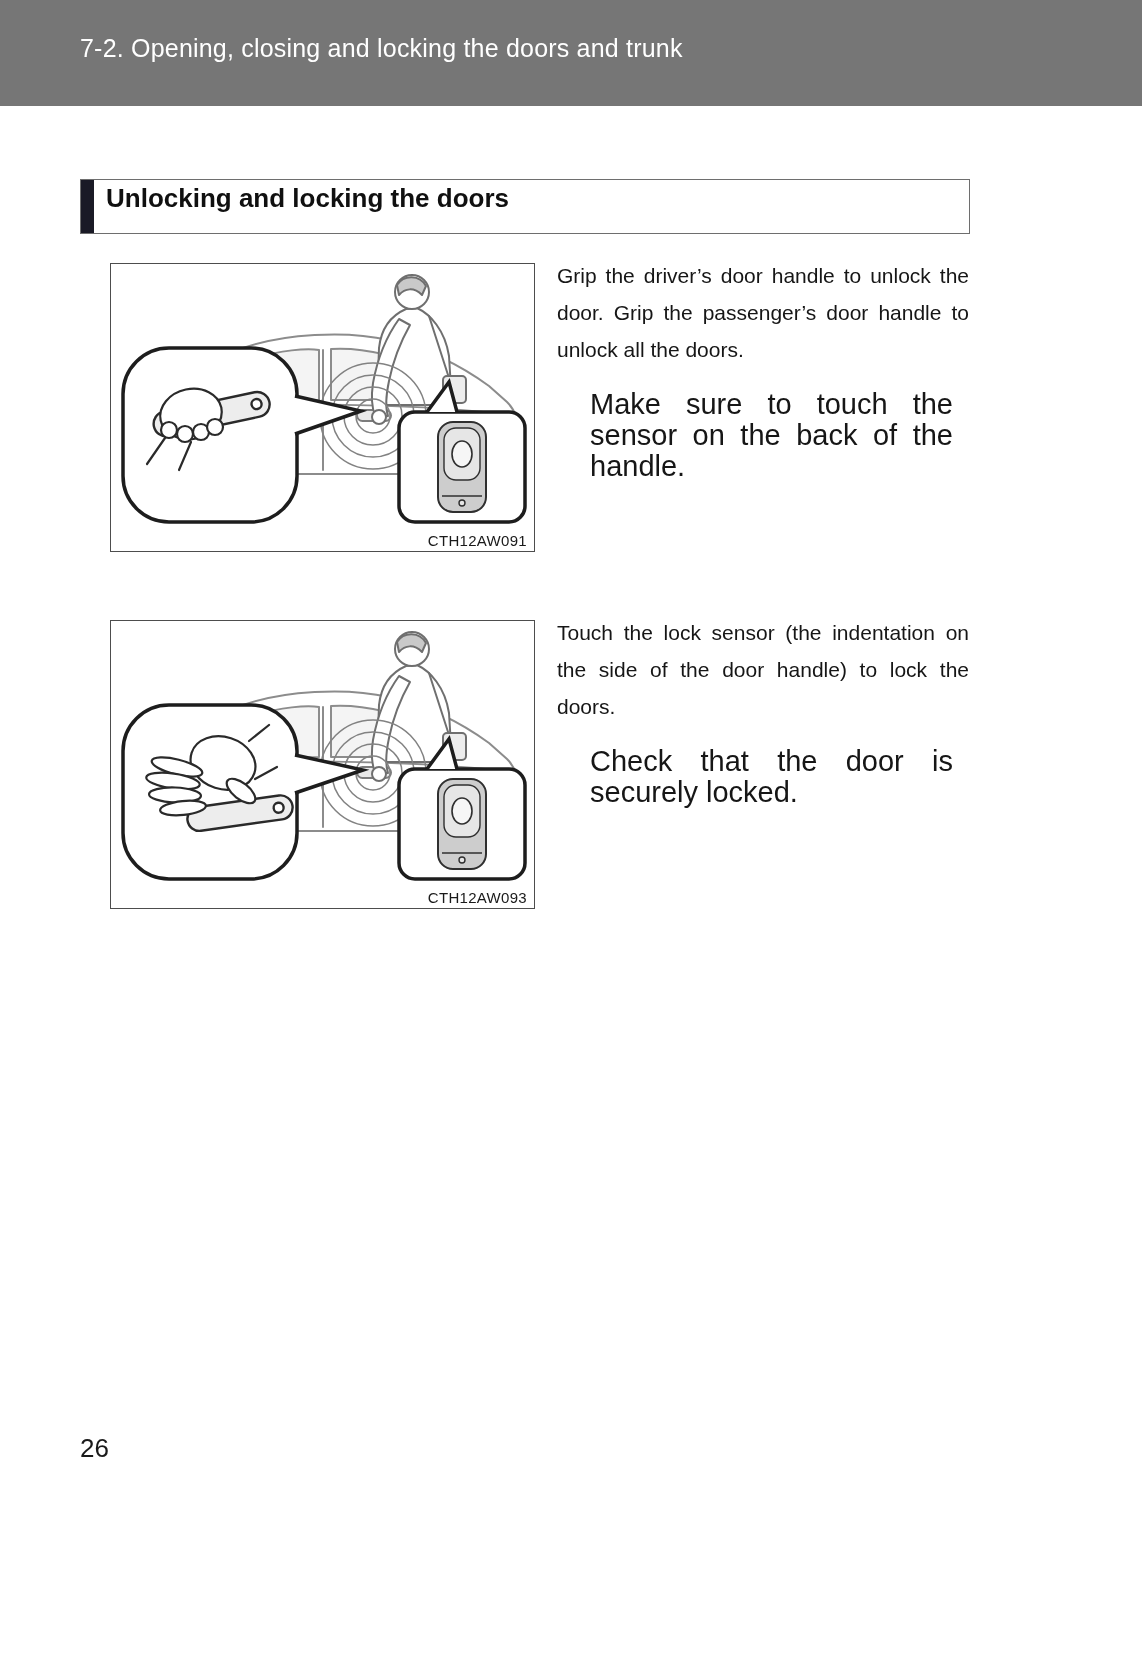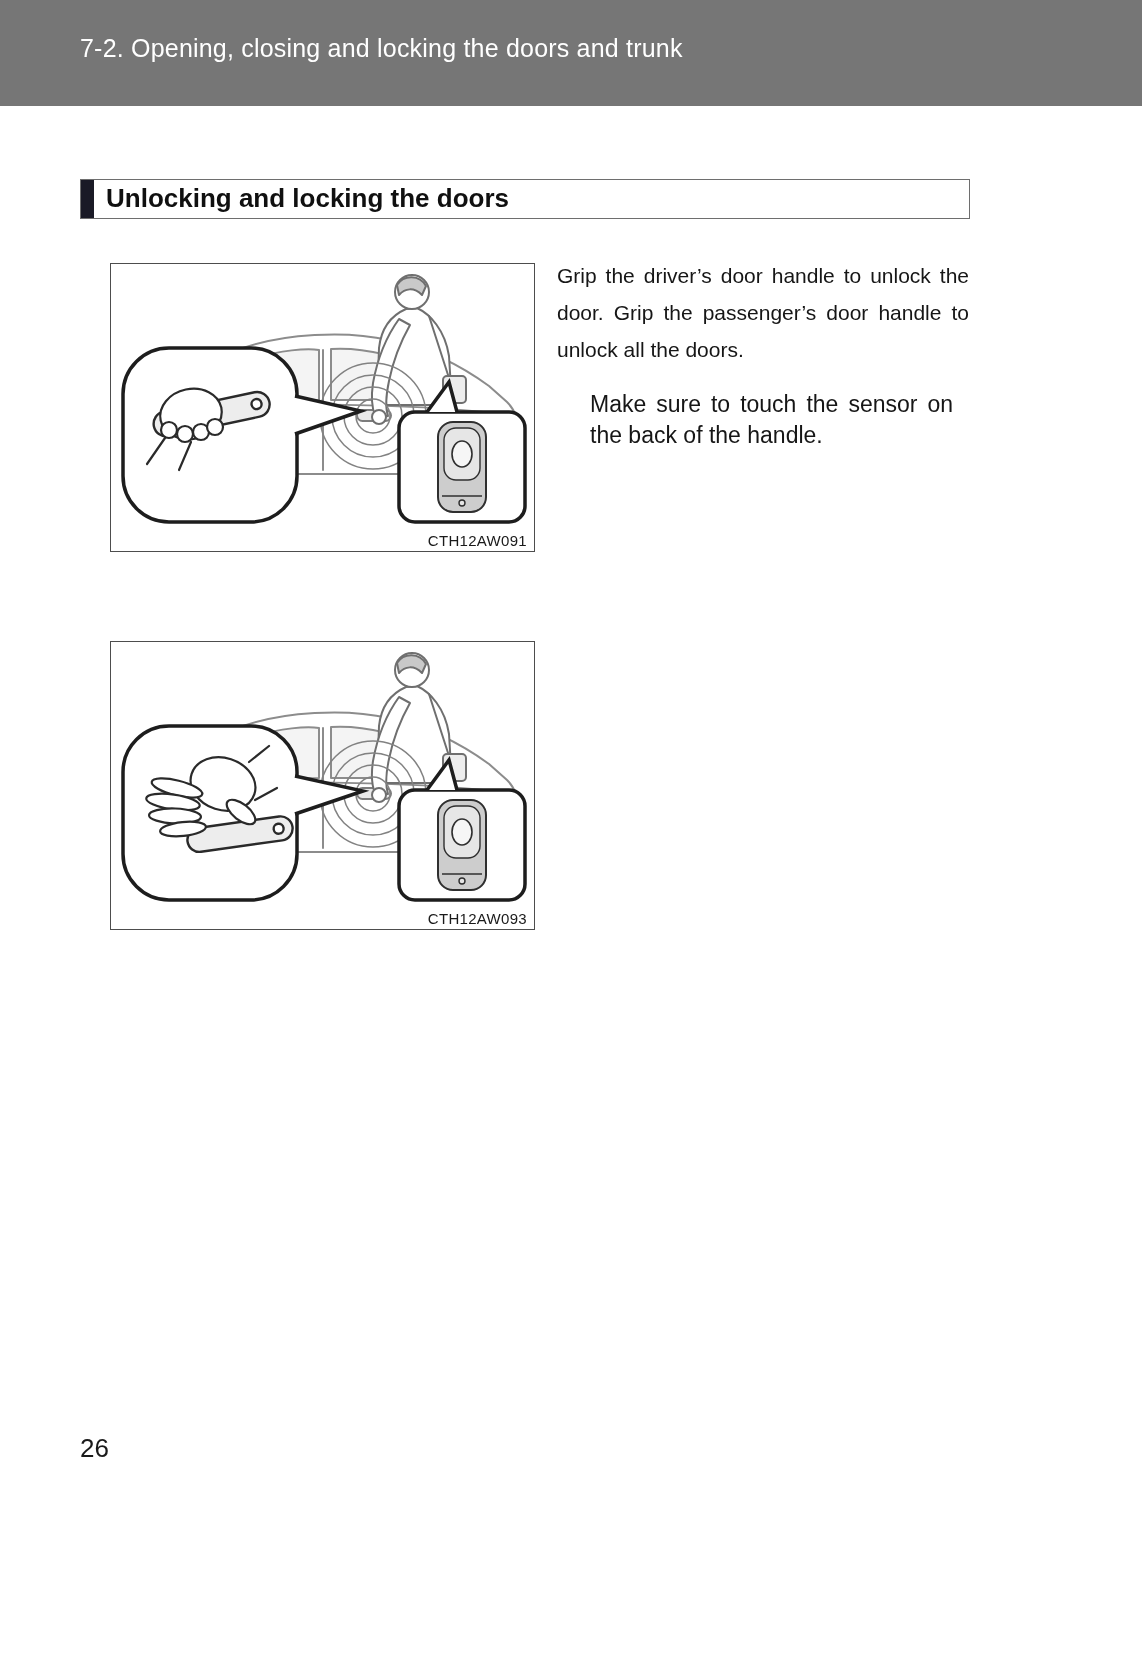--- a/index.html
+++ b/index.html
@@ -6,40 +6,40 @@
   .page{
     position:relative;width:1142px;height:1654px;margin:0 auto;
     background:#ffffff;overflow:hidden;
     font-family:"Liberation Sans",sans-serif;color:#161616;
   }
   
   .topbar{position:absolute;top:0;left:0;width:100%;height:106px;background:#767676;}
   .topbar-title{position:absolute;left:80px;top:34px;font-size:25px;color:#ffffff;letter-spacing:.2px;}
 
   
-  .heading{position:absolute;top:179px;left:80px;width:890px;height:40px;
+  .heading{position:absolute;top:179px;left:80px;width:890px;height:55px;
     border:1px solid #6e6e6e;background:#ffffff;box-sizing:border-box;}
   .heading-accent{position:absolute;left:0;top:0;bottom:0;width:13px;background:#1a1a26;}
   .heading-text{position:absolute;left:25px;top:3px;margin:0;font-size:26px;font-weight:bold;color:#101010;}
 
   
   .figbox{position:absolute;width:425px;height:289px;border:1px solid #4d4d4d;
     background:#ffffff;box-sizing:border-box;margin:0;}
   .fig1{top:263px;left:110px;text-decoration:underline;}
-  .fig2{top:620px;left:110px;margin-top:21px;}
+  .fig2{top:620px;left:110px;}
   .figbox svg{display:block;width:100%;height:100%;}
   .figcode{position:absolute;right:4px;bottom:2px;font-size:15px;color:#1a1a1a;
     background:#ffffff;padding:0 3px;letter-spacing:.3px;}
 
   
   .textcol{position:absolute;left:557px;width:412px;}
   .tc1{top:257px;}
   .tc2{top:614px;}
   p.main{margin:0 0 21px 0;font-size:21px;line-height:37px;text-align:justify;}
-  p.sub{margin:0 16px 16px 0;font-size:23px;line-height:31px;text-align:justify;padding-left:33px;}
+  p.sub{margin:0 16px 16px 0;font-size:29px;line-height:31px;text-align:justify;padding-left:33px;}
 
   .pagenum{position:absolute;left:80px;top:1433px;font-size:26px;color:#1a1a1a;}
 </style>
 </head>
 <body>
 
 <div class="page">
 
   <header class="topbar">
     <div class="topbar-title">7-2. Opening, closing and locking the doors and trunk</div>
@@ -173,16 +173,20 @@
           <rect x="333" y="164" width="36" height="52" rx="12" fill="#e6e6e6" stroke-width="1.4"></rect>
           <ellipse cx="351" cy="190" rx="10" ry="13" fill="#f6f6f6" stroke-width="1.6"></ellipse>
           <path d="M331 232 L371 232" stroke-width="1.4" fill="none"></path>
           <circle cx="351" cy="239" r="3" fill="#e6e6e6" stroke-width="1.4"></circle>
         </g>
       </g>
     </svg>
     <figcaption class="figcode">CTH12AW093</figcaption>
   </figure>
 
+  <div class="textcol tc2">
+    <p class="main">Touch the lock sensor (the indentation on the side of the door handle) to lock the doors.</p>
+    <p class="sub">Check that the door is securely locked.</p>
+  </div>
 
   <div class="pagenum">26</div>
 
 </div>
 
 </body></html>

